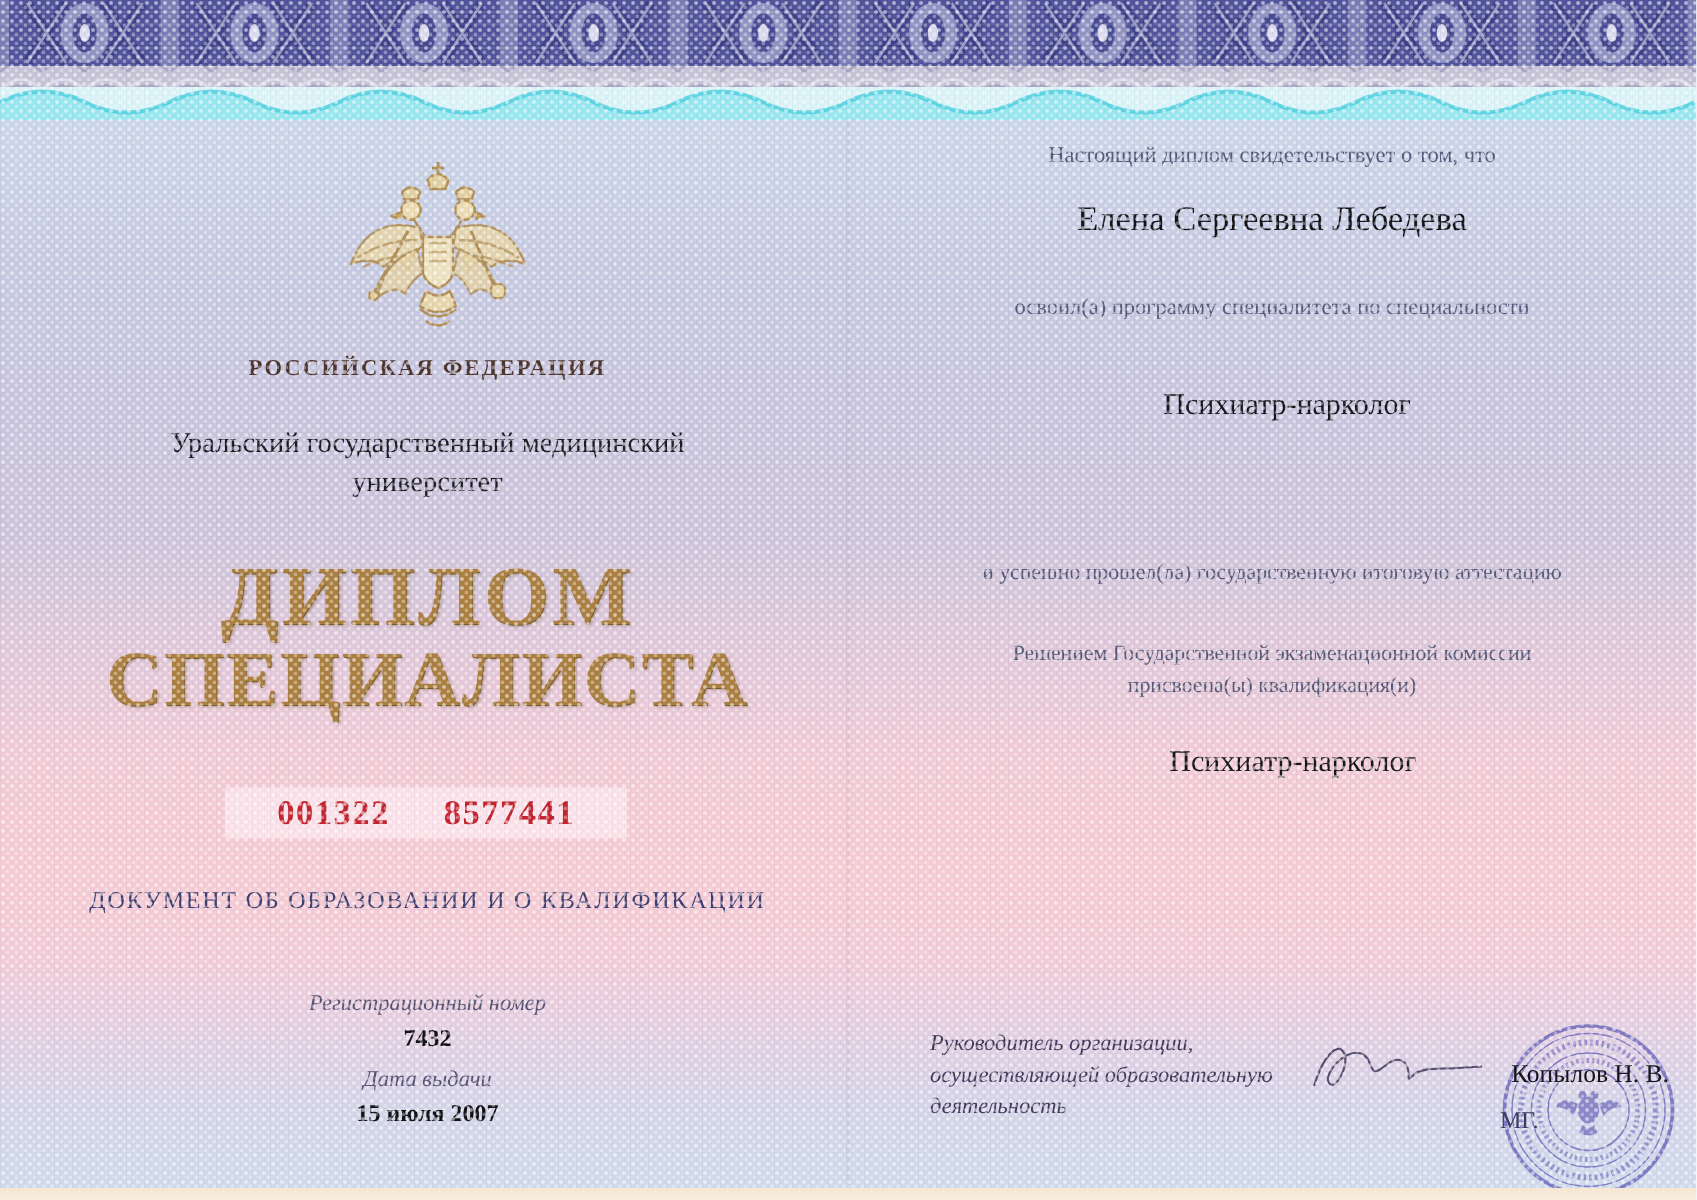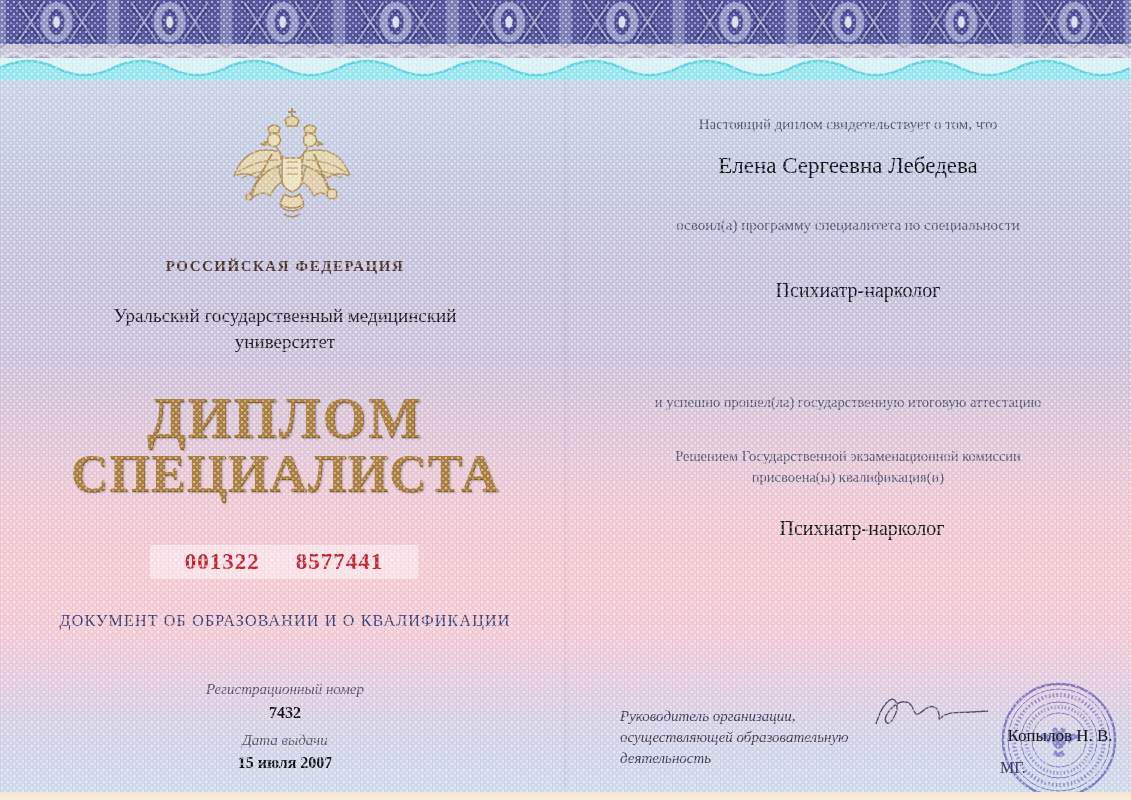--- a/index.html
+++ b/index.html
@@ -16,21 +16,21 @@
   
   .page::after{
     content:"";position:absolute;inset:0;pointer-events:none;
     background-image:
       radial-gradient(circle at 2px 2px, rgba(255,255,255,0.55) 0.9px, transparent 1.6px),
       radial-gradient(circle at 5px 5px, rgba(255,255,255,0.35) 0.9px, transparent 1.6px),
       repeating-linear-gradient(90deg, rgba(120,120,175,0.06) 0 1px, transparent 1px 4px);
     background-size:6px 6px,6px 6px,auto;
     z-index:3;
   }
-  .abs{position:absolute;z-index:2;margin-top:20px;}
+  .abs{position:absolute;z-index:2;}
   .ctr{text-align:center;}
   .top-border{position:absolute;top:0;left:0;z-index:2;}
   .seam{position:absolute;top:78px;bottom:10px;left:564px;width:3px;z-index:2;
     background:linear-gradient(90deg,transparent,rgba(80,80,130,0.10),transparent);}
   .bottom-stripe{position:absolute;left:0;bottom:0;width:1131px;height:8px;
     background:linear-gradient(180deg,#f4e6d2,#f8eedd);z-index:4;}
 
   
   .eagle{position:absolute;left:222px;top:102px;z-index:2;}
   .country{left:85px;top:238px;width:400px;font-size:15px;letter-spacing:1.5px;

